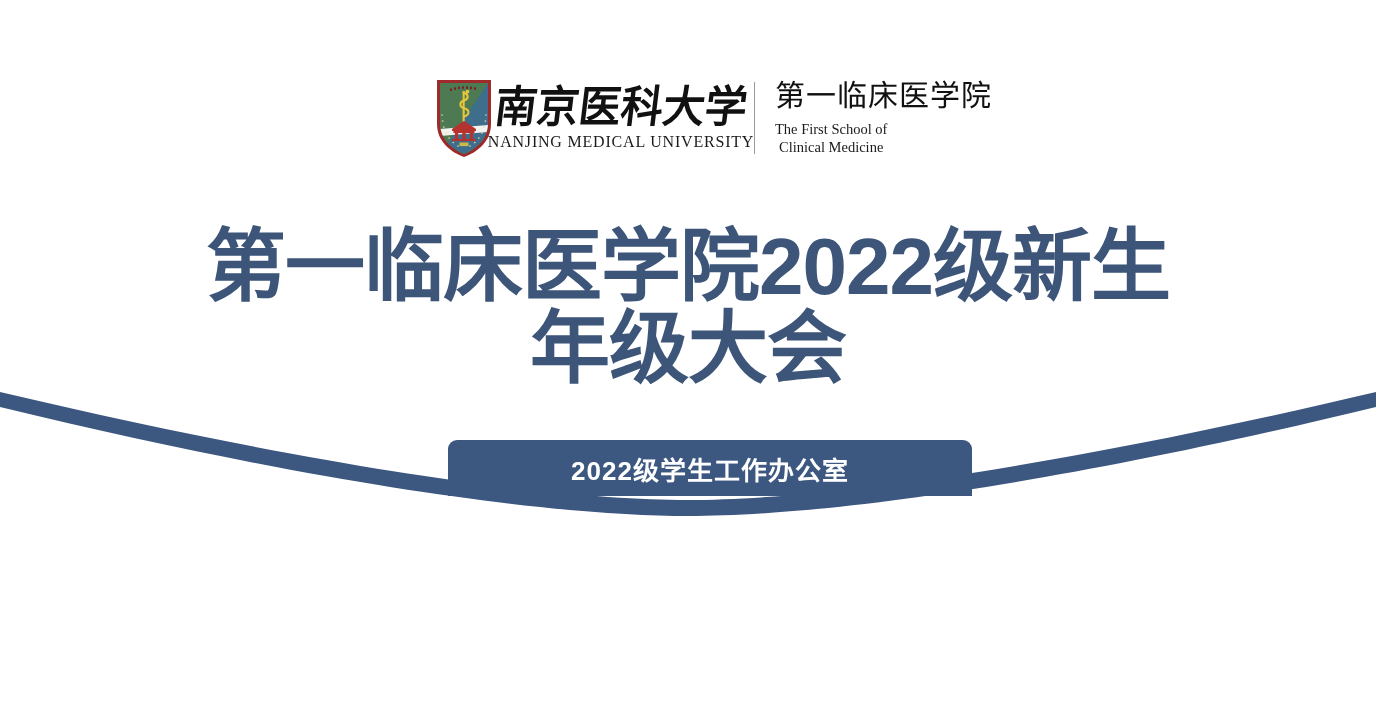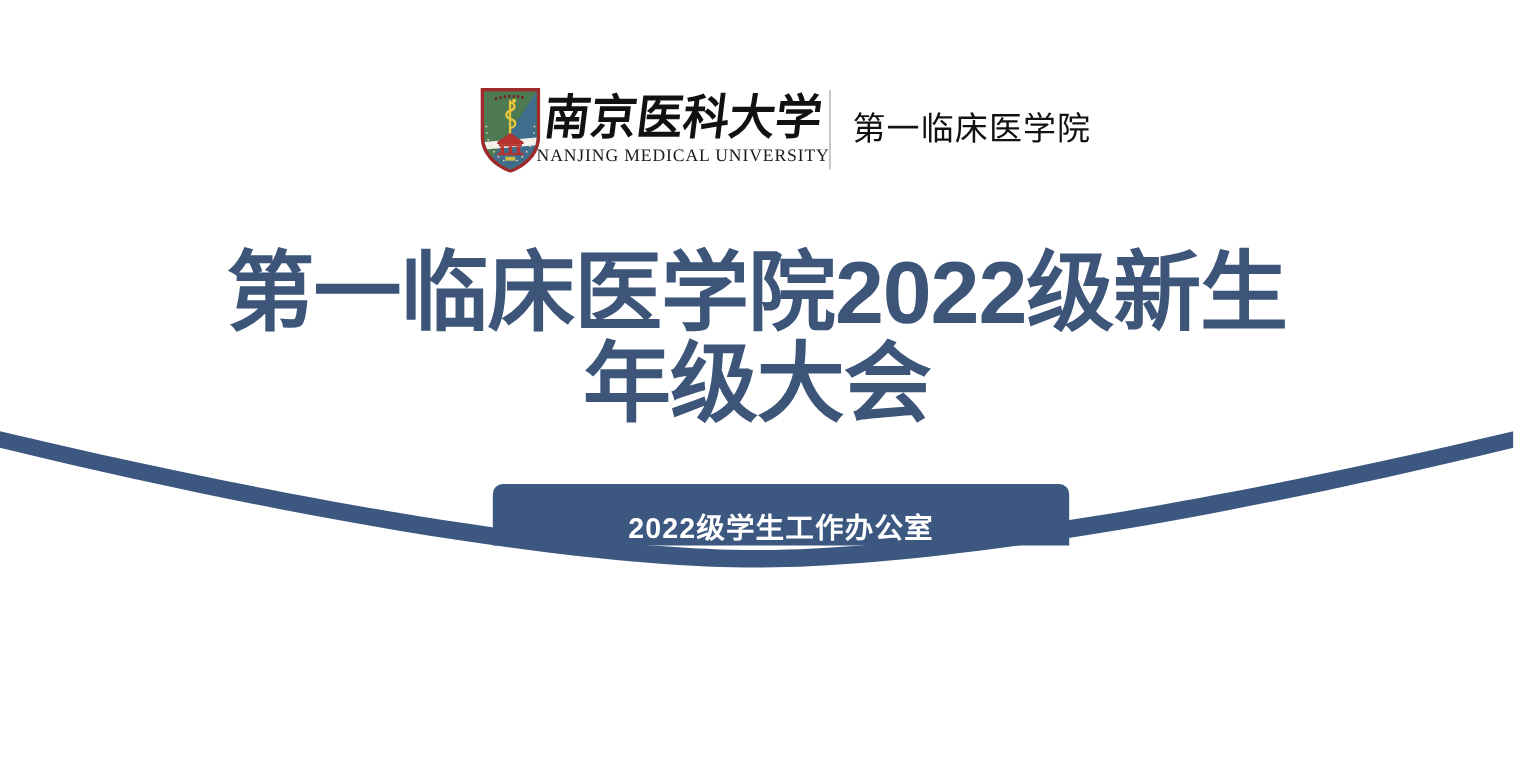--- a/index.html
+++ b/index.html
@@ -127,21 +127,21 @@
   
   .banner {
     position: absolute;
     left: 448px;
     top: 440px;
     width: 524px;
     height: 56px;
     background: #3c5780;
     border-radius: 9px 9px 0 0;
     display: flex;
-    align-items: flex-end;
+    align-items: center;
     justify-content: center;
   }
   .banner-text {
     color: #ffffff;
     font-family: "Liberation Sans", "DejaVu Sans", sans-serif;
     font-weight: 700;
     font-size: 26px;
     letter-spacing: 1px;
     white-space: nowrap;
   }
@@ -215,20 +215,22 @@
 
     <div class="nmu-block">
       <div class="nmu-cn">南京医科大学</div>
       <div class="nmu-en">NANJING MEDICAL UNIVERSITY</div>
     </div>
 
     <div class="logo-divider"></div>
 
     <div class="fscm-block">
       <div class="fscm-cn">第一临床医学院</div>
+      <div class="fscm-en" style="white-space: pre-line;">The First School of
+Clinical Medicine</div>
     </div>
   </div>
 
   <div class="main-title">第一临床医学院2022级新生
 年级大会</div>
 
   <svg class="arc-layer" viewBox="0 0 1376 704" xmlns="http://www.w3.org/2000/svg">
     <path d="M0 392 C 330 470, 560 500, 688 500 C 816 500, 1046 470, 1376 392
              L 1376 407 C 1046 487, 816 516, 688 516 C 560 516, 330 487, 0 407 Z" fill="#3c5780"></path>
   </svg>

